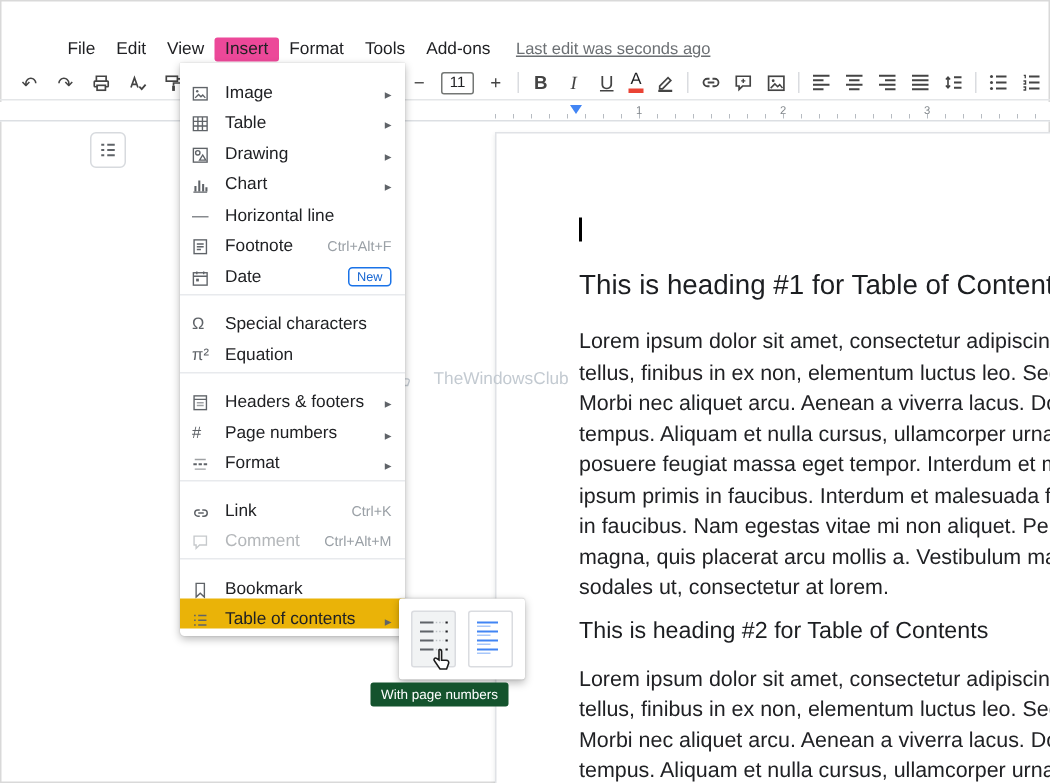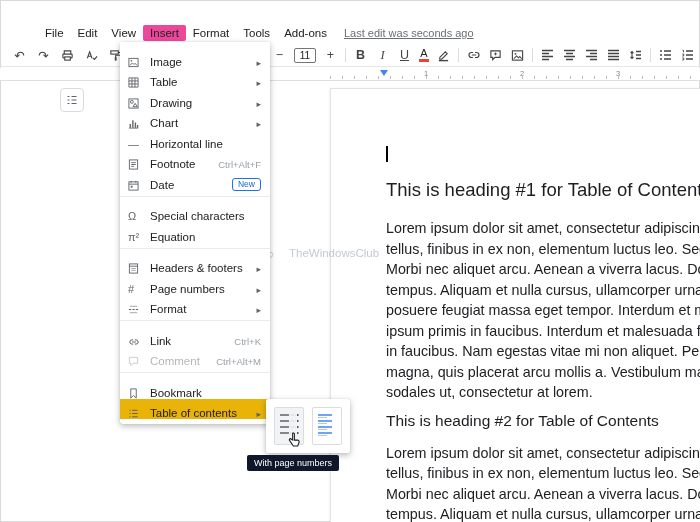--- a/index.html
+++ b/index.html
@@ -66,21 +66,21 @@
   .badge-new{font-size:8.5px;color:#1967d2;border:1px solid #1a73e8;border-radius:3px;padding:0.5px 5px;}
   .mdiv{height:1px;background:#e8eaed;margin:5px 0;}
   
   .toc-submenu{position:absolute;left:266px;top:399px;background:#fff;z-index:11;display:flex;gap:8px;
     padding:8px;box-shadow:0 2px 6px rgba(0,0,0,.28),0 0 1px rgba(0,0,0,.2);border-radius:2px;}
   .toc-card{width:28px;height:36px;border:1px solid #dadce0;border-radius:2px;background:#fff;
     display:flex;align-items:center;justify-content:center;cursor:pointer;}
   .toc-card.hov{background:#f1f3f4;}
   .cursor-hand{position:absolute;left:287px;top:432px;z-index:13;pointer-events:none;}
   
-  .tooltip{position:absolute;left:247px;top:455px;background:#0f172a;color:#fff;font-size:9px;
+  .tooltip{position:absolute;left:247px;top:455px;background:#14532d;color:#fff;font-size:9px;
     padding:3px 7px;border-radius:2px;z-index:14;white-space:nowrap;}
 </style>
 </head>
 <body>
 
 <div class="screen">
 
 
   <div class="menubar">
     <span class="m-item">File</span>

